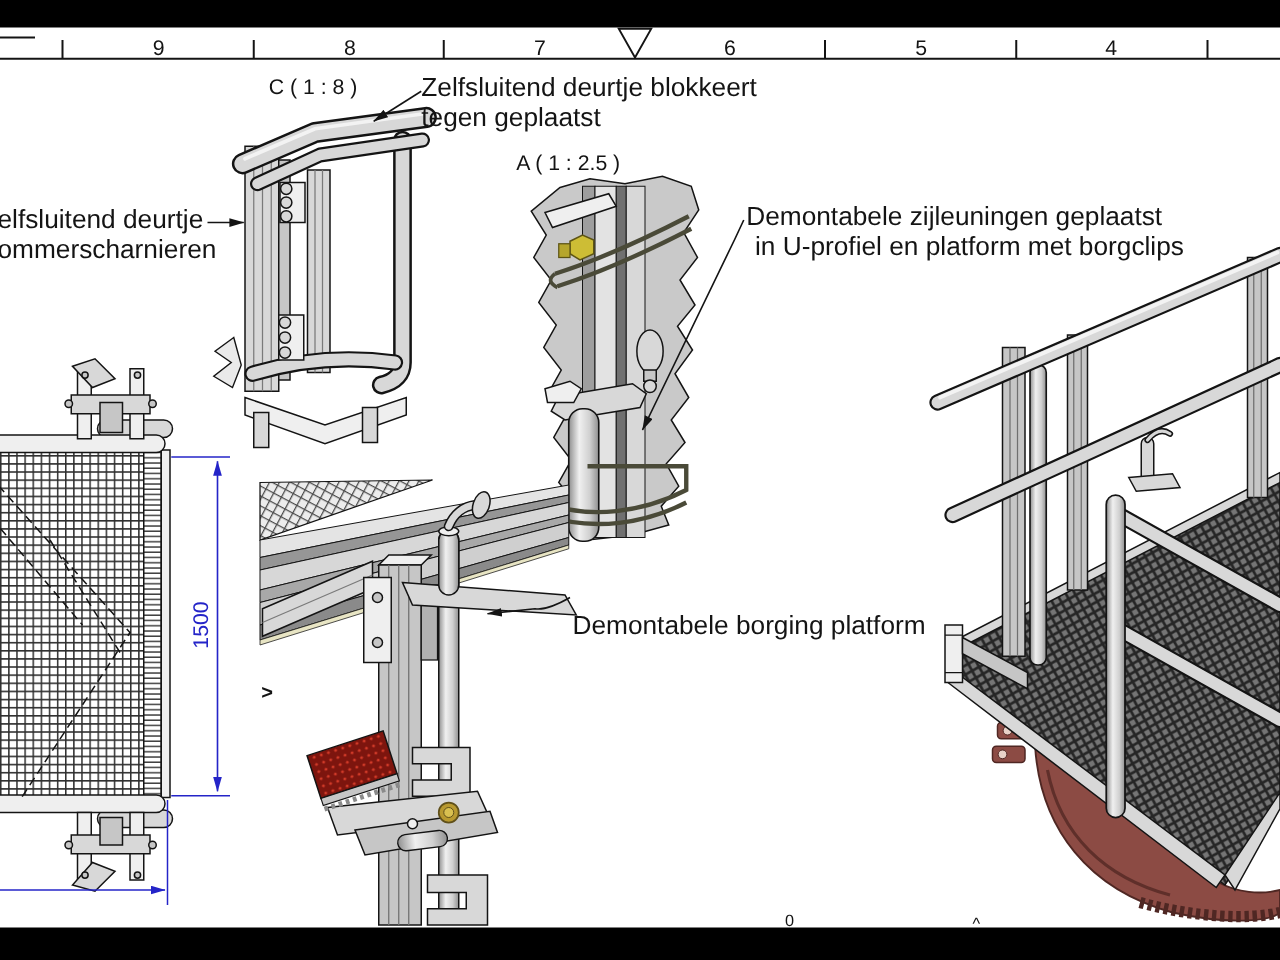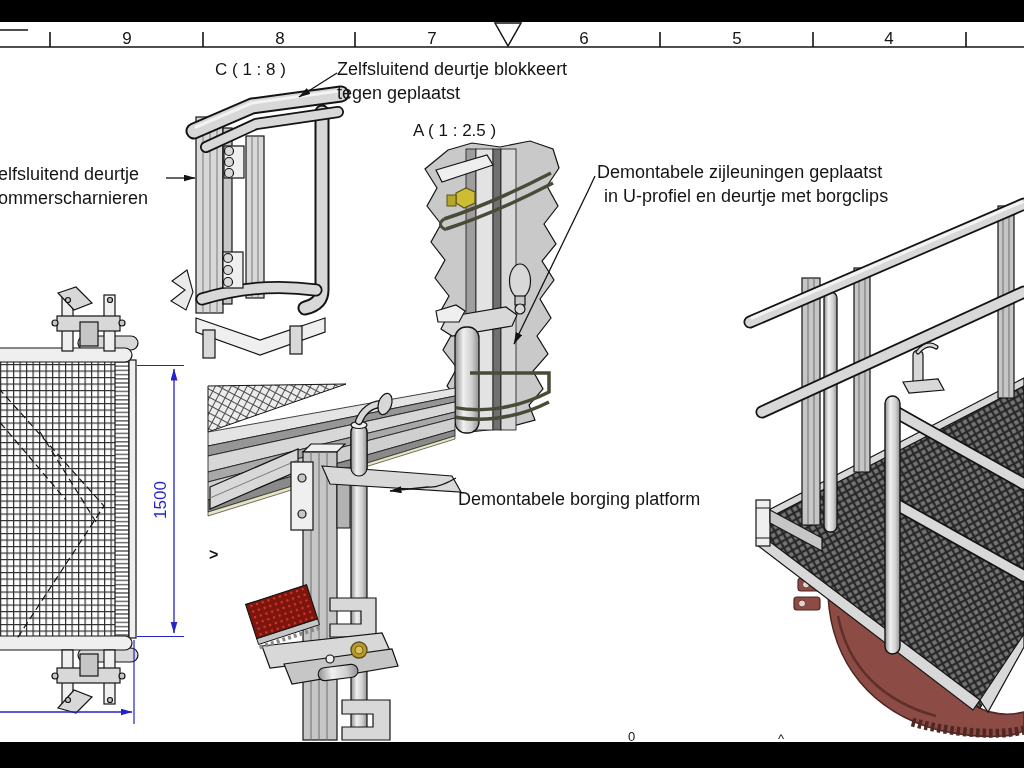--- a/index.html
+++ b/index.html
@@ -5,21 +5,21 @@
   html,body{margin:0;padding:0}
   body{width:1024px;height:768px;position:relative;background:#fff;overflow:hidden;
        font-family:"Liberation Sans",sans-serif;color:#141414}
   .bar{position:absolute;left:0;width:1024px;background:#000}
   #bar-top{top:0;height:22px}
   #bar-bottom{top:742px;height:26px}
   svg.sheet{position:absolute;left:0;top:0}
   .txt{position:absolute;white-space:nowrap;color:#141414}
   .num{font-size:17px;transform:translateX(-50%)}
   .lbl{font-size:17px}
-  .ann{font-size:18px}
+  .ann{font-size:21px}
   .dim{color:#2424c8;font-size:17px}
   #dim-1500{left:132px;top:490px;width:58px;height:20px;text-align:center;transform:rotate(-90deg)}
   .tiny{font-size:13px}
   
   .ln{stroke:#141414;fill:none}
   .tO{stroke:#141414;fill:none;stroke-linecap:round;stroke-linejoin:round}
   .tI{stroke:#d8d8d8;fill:none;stroke-linecap:round;stroke-linejoin:round}
   .tHi{stroke:#f3f3f3;fill:none;stroke-linecap:round}
   .fL{fill:#d8d8d8;stroke:#141414;stroke-width:1.2}
   .fM{fill:#c6c6c6;stroke:#141414;stroke-width:1.2}
@@ -285,21 +285,21 @@
 <div class="txt lbl" style="left:215px;top:60px">C ( 1 : 8 )</div>
 <div class="txt lbl" style="left:413px;top:121px">A ( 1 : 2.5 )</div>
 
 <div class="txt ann" style="left:337px;top:59px">Zelfsluitend deurtje blokkeert</div>
 <div class="txt ann" style="left:337px;top:83px">tegen geplaatst</div>
 
 <div class="txt ann" style="left:-2px;top:164px">elfsluitend deurtje</div>
 <div class="txt ann" style="left:-2px;top:188px">ommerscharnieren</div>
 
 <div class="txt ann" style="left:597px;top:162px">Demontabele zijleuningen geplaatst</div>
-<div class="txt ann" style="left:604px;top:186px">in U-profiel en deurtje met borgclips</div>
+<div class="txt ann" style="left:604px;top:186px">in U-profiel en platform met borgclips</div>
 
 <div class="txt ann" style="left:458px;top:489px">Demontabele borging platform</div>
 
 <div class="txt dim" id="dim-1500">1500</div>
 
 <div class="txt" style="left:209px;top:546px;font-size:16px;font-weight:bold">&gt;</div>
 <div class="txt tiny" style="left:628px;top:729px">0</div>
 <div class="txt tiny" style="left:778px;top:731px">^</div>
 
 <div class="bar" id="bar-top"></div>

